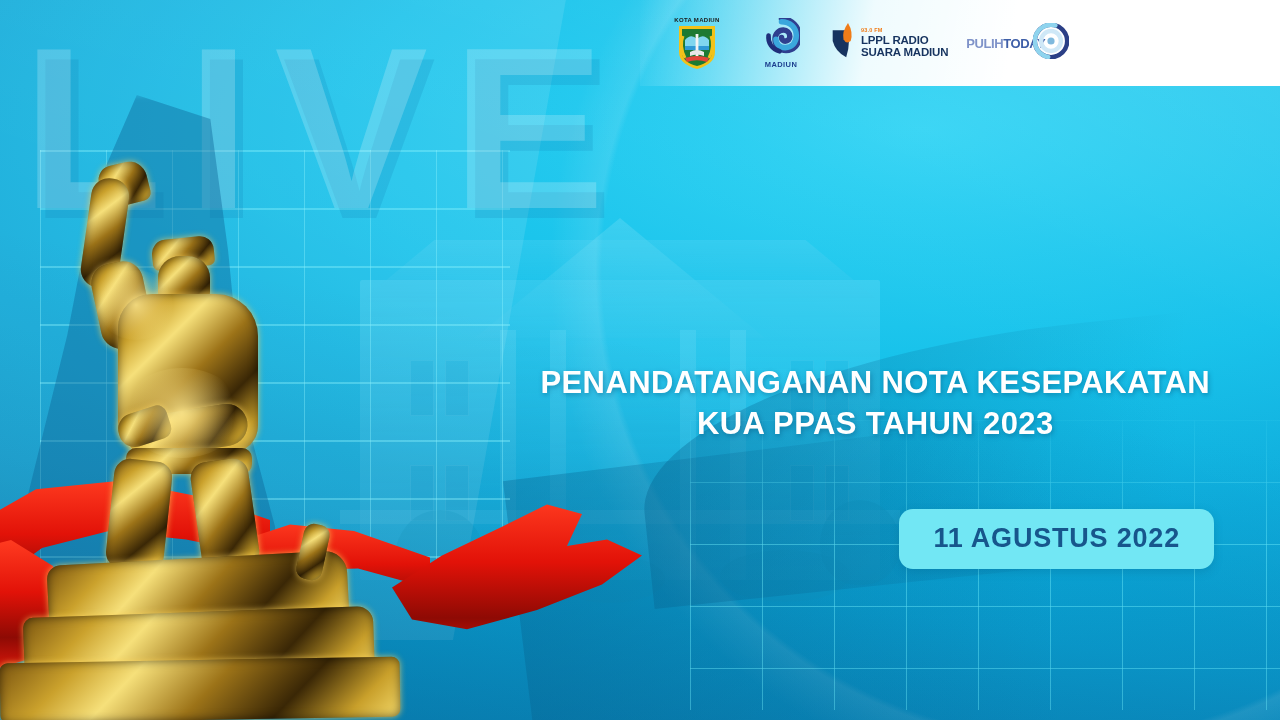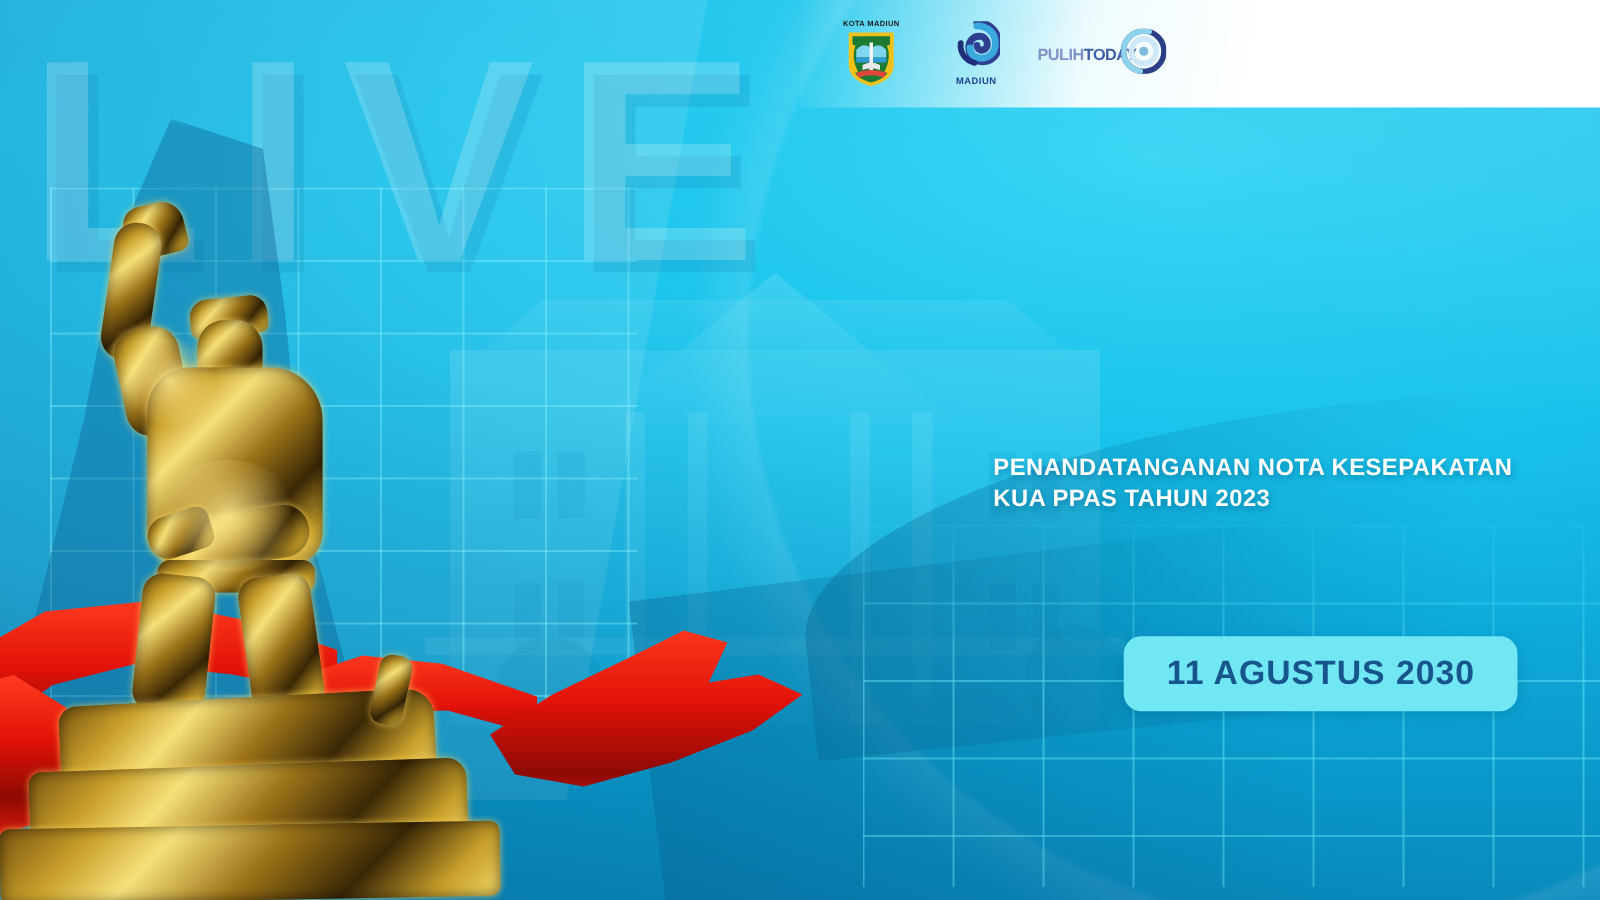--- a/index.html
+++ b/index.html
@@ -269,26 +269,26 @@
     font-weight: 700;
     color: #ffffff;
     letter-spacing: 1px;
     text-shadow: 2px 3px 7px rgba(5,70,110,0.45);
     white-space: nowrap;
   }
   .subtitle {
     position: absolute;
     right: 70px;
     top: 362px;
-    font-size: 19px;
+    font-size: 31px;
     font-weight: 700;
     color: #ffffff;
     letter-spacing: 0.4px;
     line-height: 1.33;
-    text-align: left;
+    text-align: center;
     text-shadow: 1px 2px 5px rgba(5,70,110,0.40);
     white-space: pre-line;
   }
   .date-badge {
     position: absolute;
     right: 66px;
     top: 509px;
     background: #72e7f4;
     color: #17568c;
     font-size: 27px;
@@ -405,33 +405,46 @@
       <div>
         <svg viewBox="0 0 40 40" width="37" height="37" aria-hidden="true">
           <path d="M20 1 C31 1 39 9 39 20 C39 29 33 35 25 35 C18 35 13 30 13 23 C13 17 17 13 22 13 C26 13 29 16 29 20 C29 23 27 25 24 25 C22 25 20 23 20 21" fill="none" stroke="#2f3f8f" stroke-width="6" stroke-linecap="round"></path>
           <path d="M20 4 C29 4 36 10 36 19 C36 27 31 32 24 32 C18 32 14 28 14 23" fill="none" stroke="#3aa7dd" stroke-width="6" stroke-linecap="round"></path>
           <path d="M18 36 C10 34 5 27 6 19" fill="none" stroke="#1f2f7a" stroke-width="5" stroke-linecap="round"></path>
         </svg>
       </div>
       <div class="kominfo-label">MADIUN</div>
     </div>
 
+    <div class="logo-lppl">
+      <div>
+        <svg viewBox="0 0 30 44" width="27" height="40" aria-hidden="true">
+          <path d="M3 10 L18 10 Q24 22 18 40 Q6 34 3 22 Z" fill="#16335f"></path>
+          <path d="M20 2 Q26 12 23 22 Q18 26 15 20 Q13 12 20 2 Z" fill="#f07c18"></path>
+        </svg>
+      </div>
+      <div class="lppl-text">
+        <div class="lppl-fm">93.0 FM</div>
+        <div class="lppl-l1">LPPL RADIO</div>
+        <div class="lppl-l2">SUARA MADIUN</div>
+      </div>
+    </div>
 
     <div class="logo-today">
       <span class="today-word today-a">PULIH</span>
       <span class="today-word today-b">TODAY</span>
       <span style="margin-left:-12px;">
         <svg viewBox="0 0 40 40" width="36" height="36" aria-hidden="true">
           <circle cx="20" cy="20" r="18" fill="none" stroke="#2b3f86" stroke-width="5"></circle>
           <circle cx="20" cy="20" r="18" fill="none" stroke="#8fd4ee" stroke-width="5" stroke-dasharray="58 200" stroke-linecap="round" transform="rotate(100 20 20)"></circle>
           <circle cx="20" cy="20" r="11" fill="none" stroke="#cfe8f7" stroke-width="5"></circle>
           <circle cx="20" cy="20" r="4" fill="#7fb9dd"></circle>
         </svg>
       </span>
     </div>
 
   </div>
 
   <div class="subtitle">PENANDATANGANAN NOTA KESEPAKATAN
 KUA PPAS TAHUN 2023</div>
-  <div class="date-badge">11 AGUSTUS 2030</div>
+  <div class="date-badge">11 AGUSTUS 2022</div>
 
 </div>
 
 </body></html>

